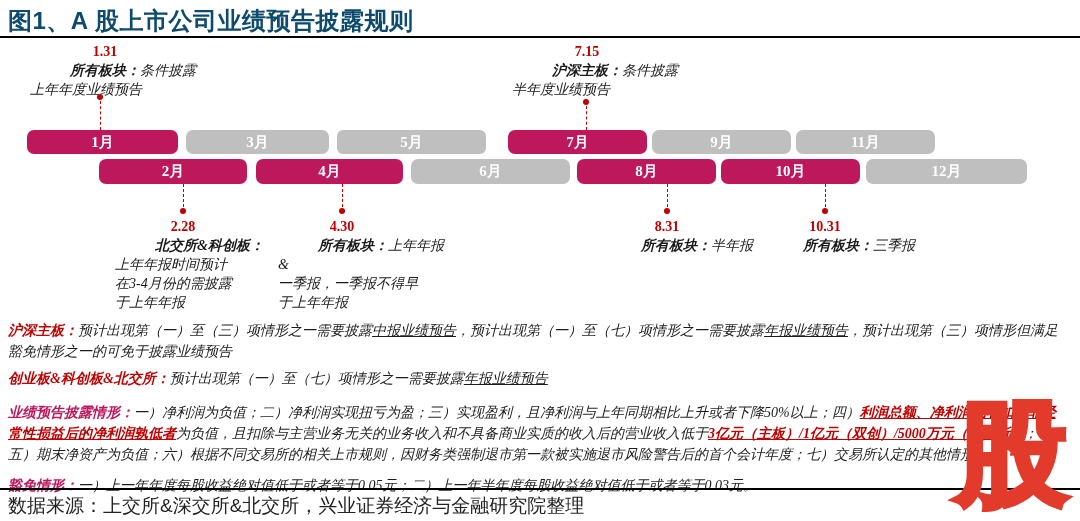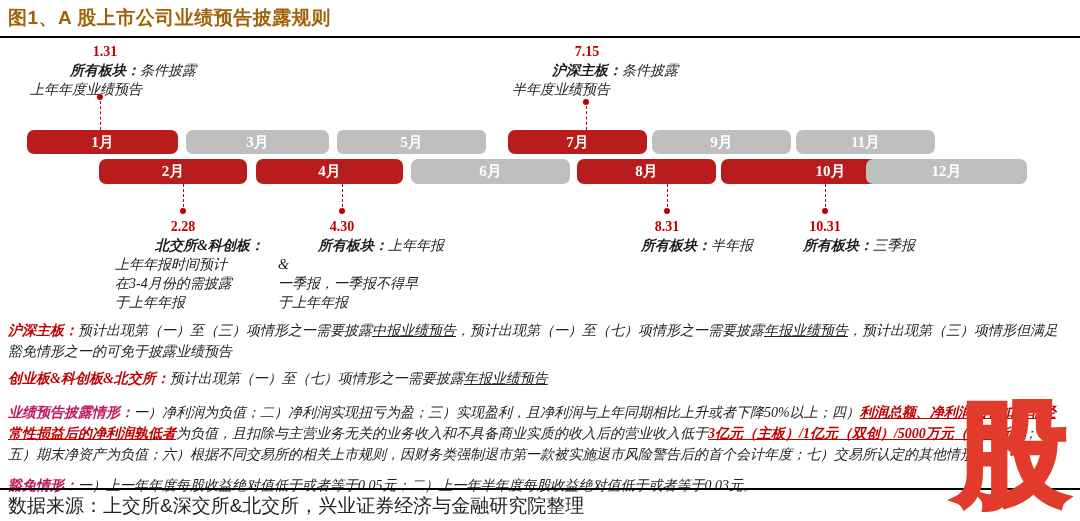--- a/index.html
+++ b/index.html
@@ -1,31 +1,31 @@
 <!DOCTYPE html>
 <html><head>
 <meta charset="utf-8">
 <style>
   html,body{margin:0;padding:0;}
   body{width:1080px;height:521px;overflow:hidden;background:#ffffff;
        font-family:"Liberation Serif",serif;}
   .page{position:relative;width:1080px;height:521px;overflow:hidden;}
 
   .title{position:absolute;left:8px;top:5px;font-family:"Liberation Sans",sans-serif;
-         font-weight:bold;font-size:19px;color:#a16207;letter-spacing:.5px;}
+         font-weight:bold;font-size:24px;color:#0c4a6e;letter-spacing:.5px;}
   .hrule{position:absolute;left:0;width:1080px;height:2px;background:#000;}
   .top-rule{top:36px;}
   .footer-rule{top:488px;}
 
   
   .bar{position:absolute;border-radius:7px;color:#fff;font-weight:bold;font-size:15px;
        text-align:center;font-family:"Liberation Serif",serif;}
   .row1{top:130px;height:24px;line-height:24px;}
   .row2{top:159px;height:25px;line-height:25px;}
-  .tone-red{background:#b91c1c;}
+  .tone-red{background:#be185d;}
   .tone-gray{background:#bfbfbf;}
 
   
   .dot{position:absolute;width:6px;height:6px;border-radius:50%;background:#c00000;}
   .vdash{position:absolute;width:0;border-left:1px dashed #c00000;}
 
   
   .ann{position:absolute;font-size:14px;color:#1a1a1a;font-style:italic;line-height:19px;}
   .ann .date{color:#c00000;font-weight:bold;font-style:normal;font-size:14px;text-align:center;}
   .ann .b{font-weight:bold;margin-left:40px;}
@@ -78,21 +78,21 @@
   <div class="bar row1 tone-gray" style="left:186px;width:143px;">3月</div>
   <div class="bar row1 tone-gray" style="left:337px;width:149px;border-radius:6px;">5月</div>
   <div class="bar row1 tone-red" style="left:508px;width:139px;">7月</div>
   <div class="bar row1 tone-gray" style="left:652px;width:139px;">9月</div>
   <div class="bar row1 tone-gray" style="left:796px;width:139px;">11月</div>
 
   <div class="bar row2 tone-red" style="left:99px;width:148px;">2月</div>
   <div class="bar row2 tone-red" style="left:256px;width:147px;">4月</div>
   <div class="bar row2 tone-gray" style="left:411px;width:159px;">6月</div>
   <div class="bar row2 tone-red" style="left:577px;width:139px;">8月</div>
-  <div class="bar row2 tone-red" style="left:721px;width:139px;padding-left:40px;">10月</div>
+  <div class="bar row2 tone-red" style="left:721px;width:139px;">10月</div>
   <div class="bar row2 tone-gray" style="left:866px;width:161px;">12月</div>
 
   <div class="vdash" style="left:183px;top:184px;height:23px;"></div>
   <div class="dot" style="left:180px;top:208px;"></div>
   <div class="vdash" style="left:342px;top:184px;height:23px;"></div>
   <div class="dot" style="left:339px;top:208px;"></div>
   <div class="vdash" style="left:667px;top:184px;height:23px;"></div>
   <div class="dot" style="left:664px;top:208px;"></div>
   <div class="vdash" style="left:825px;top:184px;height:23px;"></div>
   <div class="dot" style="left:822px;top:208px;"></div>

